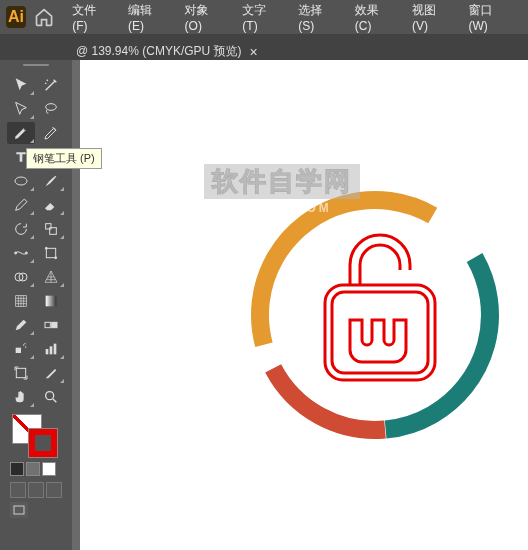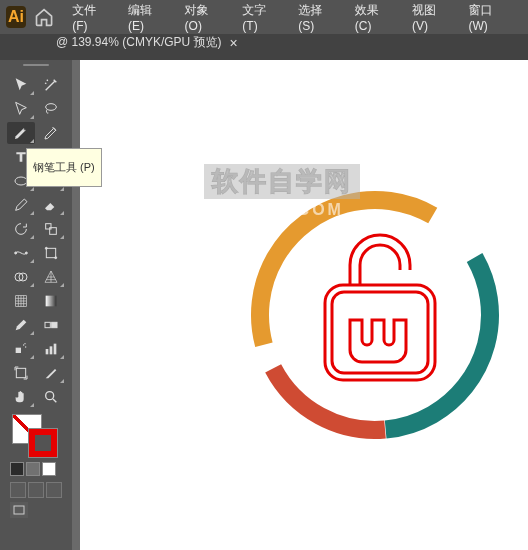--- a/index.html
+++ b/index.html
@@ -1,21 +1,21 @@
 <!DOCTYPE html>
 <html><head>
 <meta charset="utf-8">
 <style>
 *{box-sizing:border-box;margin:0;padding:0;font-family:"Microsoft YaHei",Arial,sans-serif}
 body{width:528px;height:550px;background:#4a4a4a;overflow:hidden;position:relative}
 .topbar{height:34px;background:#535353;display:flex;align-items:center;padding:0 6px;color:#e8e8e8;font-size:12px}
 .ai-badge{width:22px;height:22px;background:#3b2b0d;border-radius:4px;display:flex;align-items:center;justify-content:center;font-weight:bold;color:#f7a82e;font-size:16px;margin-right:8px}
 .home-icon{width:22px;height:22px;display:flex;align-items:center;justify-content:center;margin-right:12px;color:#ccc}
 .menu-item{margin-right:8px;padding:4px 6px;cursor:pointer;color:#e8e8e8}
-.tabbar{height:26px;background:#424242;display:flex;align-items:flex-start;padding-left:56px;color:#ddd;font-size:12px}
+.tabbar{height:26px;background:#424242;display:flex;align-items:flex-end;padding-left:76px;color:#ddd;font-size:12px}
 .tab{display:flex;align-items:center;gap:8px}
 .tab-close{cursor:pointer;font-size:14px}
 .workspace{position:absolute;left:72px;top:60px;right:0;bottom:0;background:#6a6a6a}
 .canvas{position:absolute;left:8px;top:0;right:0;bottom:0;background:#fff}
 .toolpanel{position:absolute;left:0;top:60px;width:72px;background:#535353;height:490px;padding:4px 6px;display:flex;flex-direction:column}
 .tp-head{height:8px;display:flex;justify-content:center;margin-bottom:2px}
 .tp-head span{width:26px;height:2px;background:#888;border-radius:1px}
 .tool-grid{display:grid;grid-template-columns:28px 28px;gap:2px;justify-content:center}
 .tool{width:28px;height:22px;display:flex;align-items:center;justify-content:center;color:#ddd;cursor:pointer;border-radius:2px;position:relative}
 .tool.sel{background:#3a3a3a}
@@ -25,24 +25,24 @@
 .sw-fill{position:absolute;left:6px;top:0;width:30px;height:30px;background:#fff;border:1px solid #888}
 .sw-fill::after{content:"";position:absolute;left:0;top:0;right:0;bottom:0;background:linear-gradient(to top right,transparent 46%,#d00 46%,#d00 54%,transparent 54%)}
 .sw-stroke{position:absolute;left:22px;top:14px;width:30px;height:30px;background:#e60000;border:1px solid #888}
 .sw-stroke::after{content:"";position:absolute;left:6px;top:6px;right:6px;bottom:6px;background:#535353}
 .color-row{margin-top:4px;display:flex;gap:2px;padding:0 4px}
 .color-row div{width:14px;height:14px;border:1px solid #888}
 .mode-row{margin-top:6px;display:flex;gap:2px;padding:0 4px}
 .mode-row div{width:18px;height:16px;border:1px solid #777;background:#5a5a5a}
 .screen-row{margin-top:4px;display:flex;gap:2px;padding:0 4px}
 .screen-row div{width:18px;height:16px;background:#5a5a5a;display:flex;align-items:center;justify-content:center}
-.tooltip{position:absolute;left:26px;top:148px;background:#ffffe1;border:1px solid #999;padding:11px 6px;font-size:11px;color:#333;z-index:100;white-space:nowrap}
+.tooltip{position:absolute;left:26px;top:148px;background:#ffffe1;border:1px solid #999;padding:2px 6px;font-size:11px;color:#333;z-index:100;white-space:nowrap}
 .watermark{position:absolute;left:124px;top:104px;font-size:26px;font-weight:bold;letter-spacing:2px;pointer-events:none;z-index:5}
 .watermark .l1{color:rgba(255,255,255,.85);background:rgba(180,180,180,.5);padding:0 8px;-webkit-text-stroke:1px rgba(120,120,120,.5)}
-.watermark .l2{color:rgba(255,255,255,.6);font-size:16px;letter-spacing:3px;margin-top:2px;text-align:center}
+.watermark .l2{color:rgba(255,255,255,.6);font-size:12px;letter-spacing:3px;margin-top:2px;text-align:center}
 .art{position:absolute;left:160px;top:120px;width:270px;height:270px}
 .ring{position:absolute;inset:0}
 .lock{position:absolute;left:70px;top:40px}
 </style>
 </head>
 <body>
 
 <div class="topbar">
   <div class="ai-badge">Ai</div>
   <div class="home-icon">

